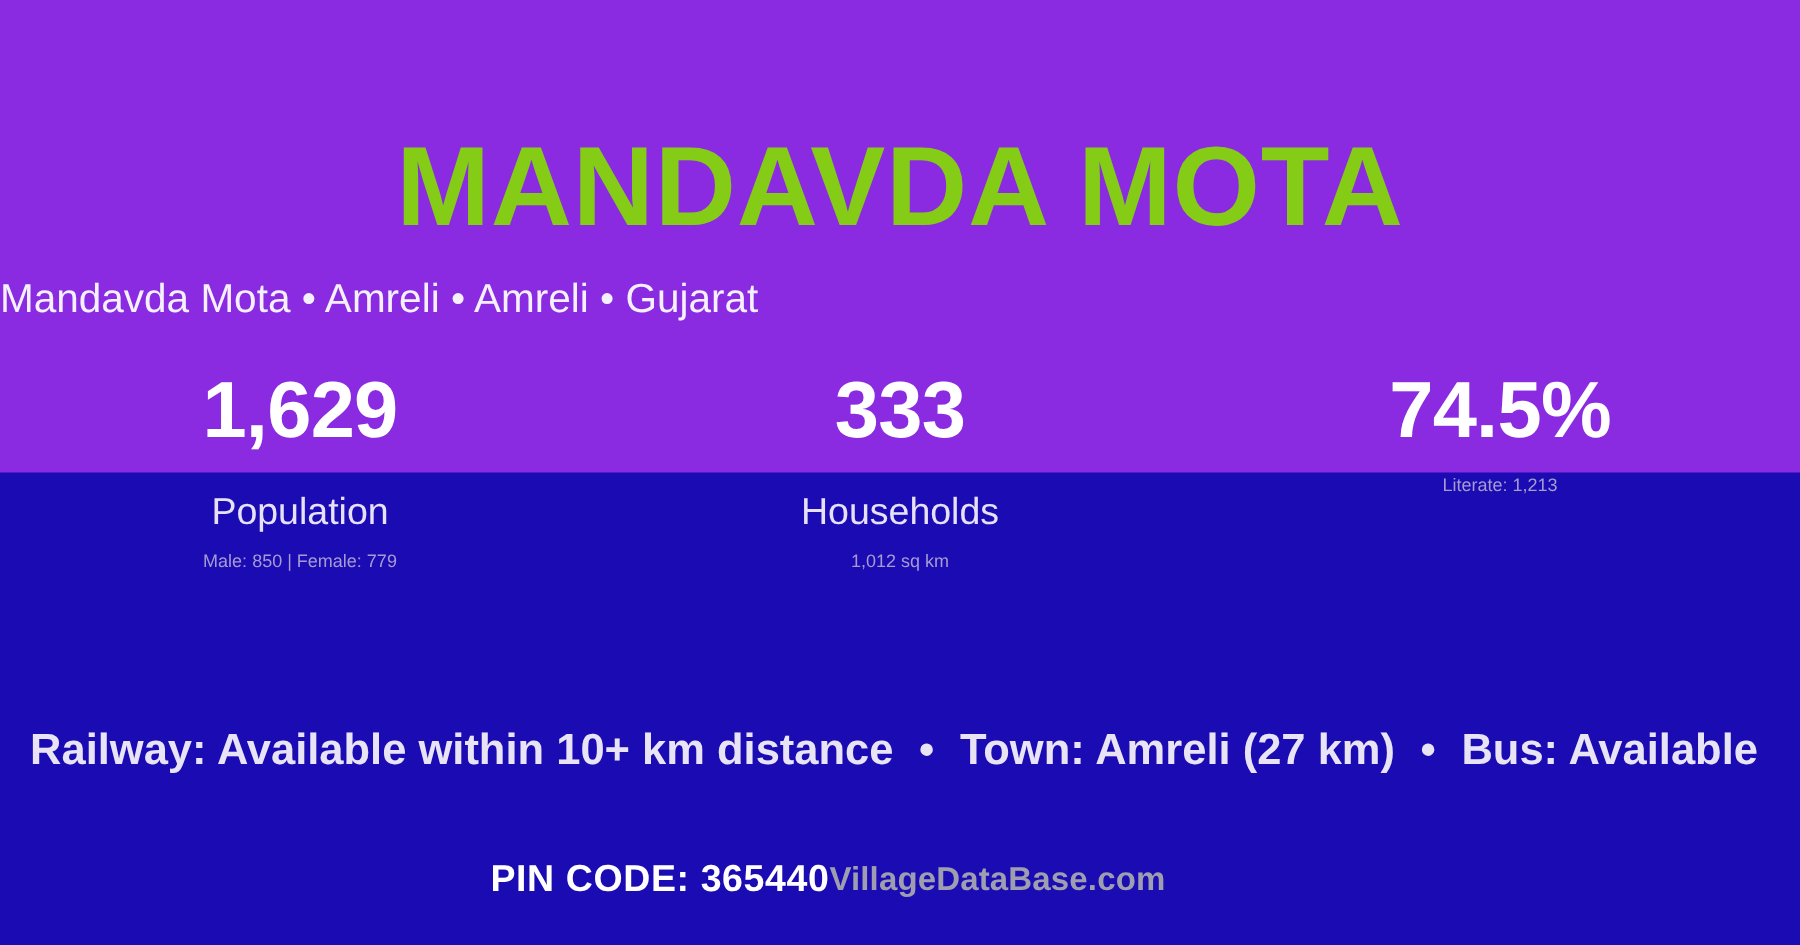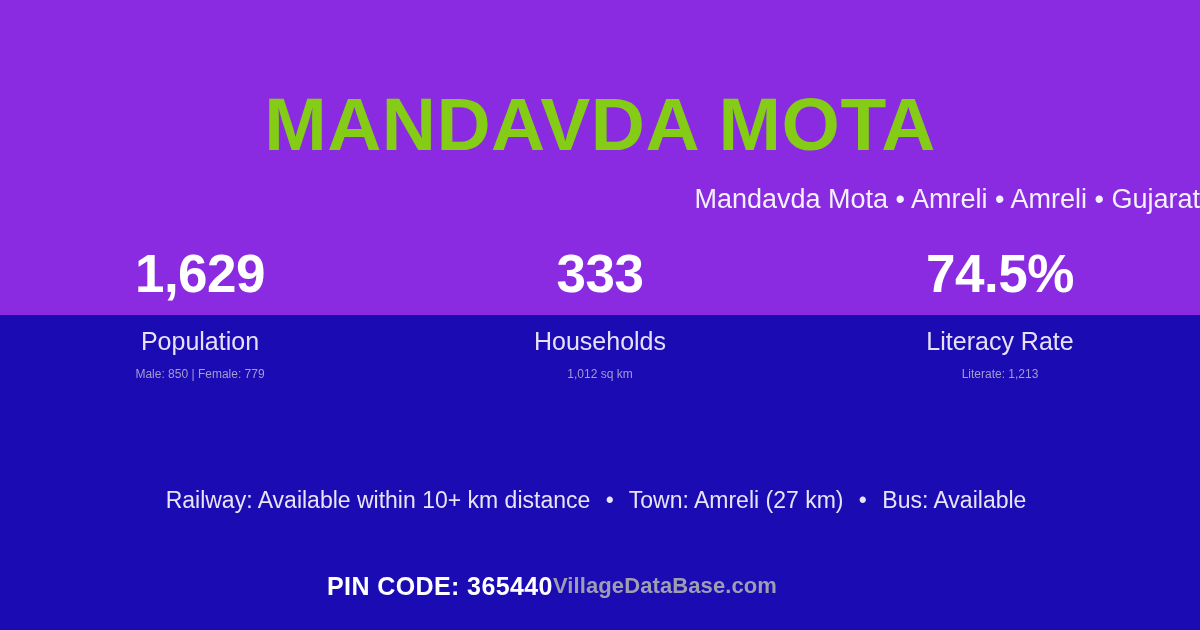--- a/index.html
+++ b/index.html
@@ -48,21 +48,21 @@
     color: #84cc16;
     white-space: nowrap;
   }
 
   
   .subtitle {
     position: absolute;
     top: 182px;
     left: 0;
     width: 1200px;
-    text-align: right;
+    text-align: left;
     font-size: 27px;
     line-height: 34px;
     font-weight: 400;
     color: #F4F0FE;
     white-space: nowrap;
   }
 
   
   .stats-row {
     position: absolute;
@@ -104,23 +104,23 @@
     white-space: nowrap;
   }
 
   
   .transport-row {
     position: absolute;
     top: 485px;
     left: 0;
     width: 1192px;
     text-align: center;
-    font-size: 23px;
+    font-size: 29px;
     line-height: 30px;
-    font-weight: 400;
+    font-weight: 700;
     color: #E8E4F5;
     white-space: nowrap;
   }
 
   .transport-sep {
     display: inline-block;
     padding: 0 9px;
     color: #E8E4F5;
   }
 
@@ -175,21 +175,20 @@
     </div>
 
     <div class="stat-col">
       <div class="stat-value">333</div>
       <div class="stat-label">Households</div>
       <div class="stat-sub">1,012 sq km</div>
     </div>
 
     <div class="stat-col">
       <div class="stat-value">74.5%</div>
-      <div class="stat-label">Literacy Rate</div>
       <div class="stat-sub">Literate: 1,213</div>
     </div>
 
   </div>
 
   <div class="transport-row">
     <span>Railway: Available within 10+ km distance</span>
     <span class="transport-sep">•</span>
     <span>Town: Amreli (27 km)</span>
     <span class="transport-sep">•</span>

